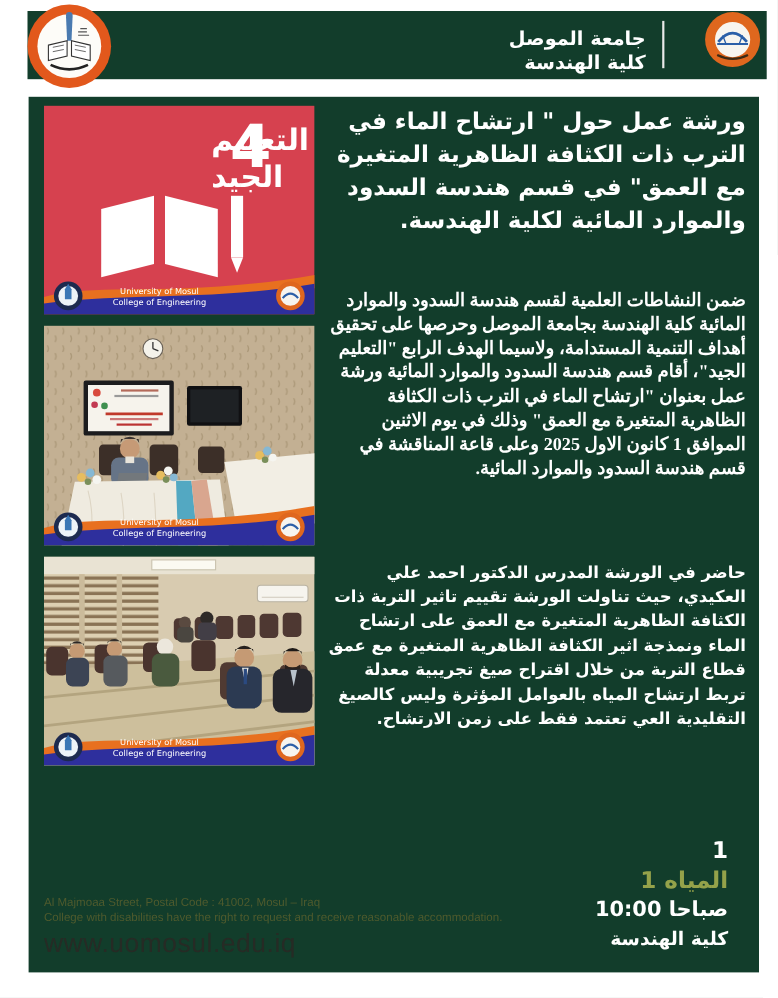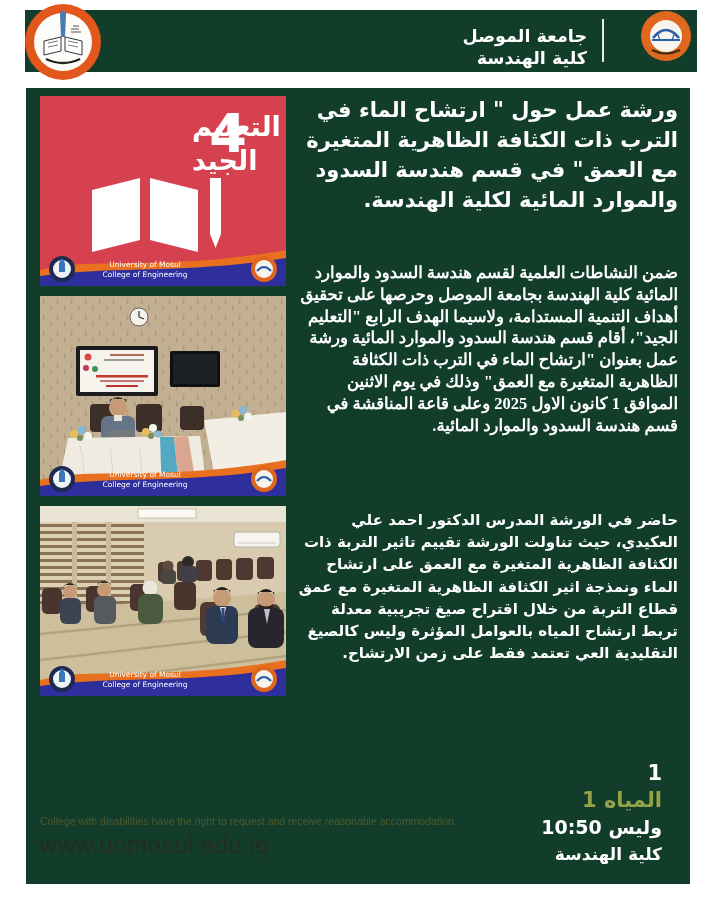--- a/index.html
+++ b/index.html
@@ -263,25 +263,26 @@
     <p id="article-para1" class="arabic-par" dir="rtl">ضمن النشاطات العلمية لقسم هندسة السدود والموارد المائية كلية الهندسة بجامعة الموصل وحرصها على تحقيق أهداف التنمية المستدامة، ولاسيما الهدف الرابع "التعليم الجيد"، أقام قسم هندسة السدود والموارد المائية ورشة عمل بعنوان "ارتشاح الماء في الترب ذات الكثافة الظاهرية المتغيرة مع العمق" وذلك في يوم الاثنين الموافق 1 كانون الاول 2025 وعلى قاعة المناقشة في قسم هندسة السدود والموارد المائية.</p>
     <p id="article-para2" class="arabic-par" dir="rtl">حاضر في الورشة المدرس الدكتور احمد علي العكيدي، حيث تناولت الورشة تقييم تاثير التربة ذات الكثافة الظاهرية المتغيرة مع العمق على ارتشاح الماء ونمذجة اثير الكثافة الظاهرية المتغيرة مع عمق قطاع التربة من خلال اقتراح صيغ تجريبية معدلة تربط ارتشاح المياه بالعوامل المؤثرة وليس كالصيغ التقليدية العي تعتمد فقط على زمن الارتشاح.</p>
 
     <div id="footer-right">
       <div class="fr-line" id="event-day">1</div>
       <div class="fr-line" id="event-month">
         <span>المياه</span>
         <span>1</span>
       </div>
       <div class="fr-line" id="event-time">
-        <span>10:50</span>
-        <span>وليس</span>
+        <span>10:00</span>
+        <span>صباحا</span>
       </div>
       <div class="fr-line" id="event-college">كلية الهندسة</div>
     </div>
 
     <div id="footer-left">
+      <div class="addr-line">Al Majmoaa Street, Postal Code : 41002, Mosul – Iraq</div>
       <div class="addr-line">College with disabilities have the right to request and receive reasonable accommodation.</div>
       <div id="website">www.uomosul.edu.iq</div>
     </div>
 
   </div>
 </div>
 
 </body></html>

